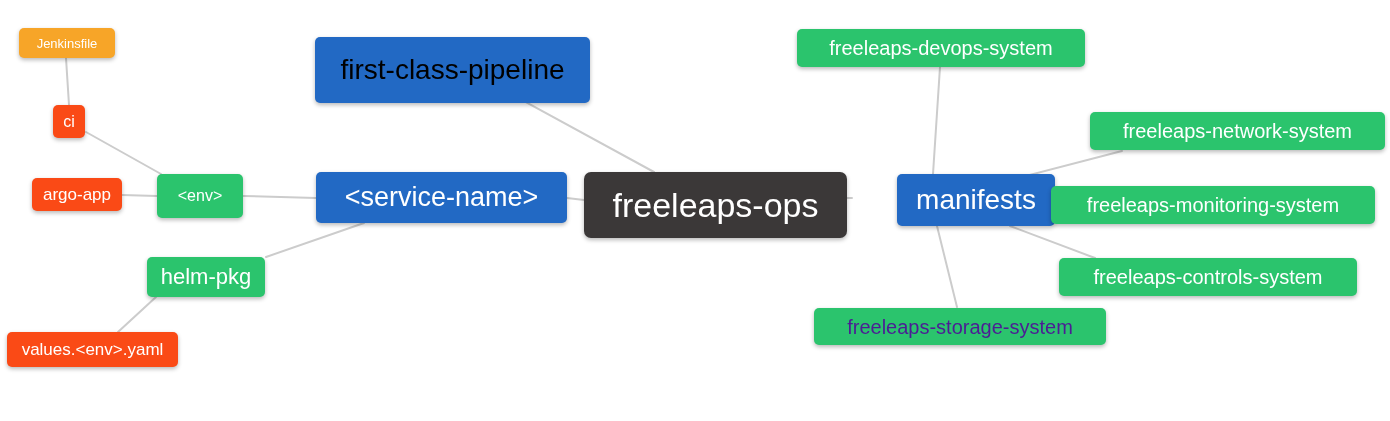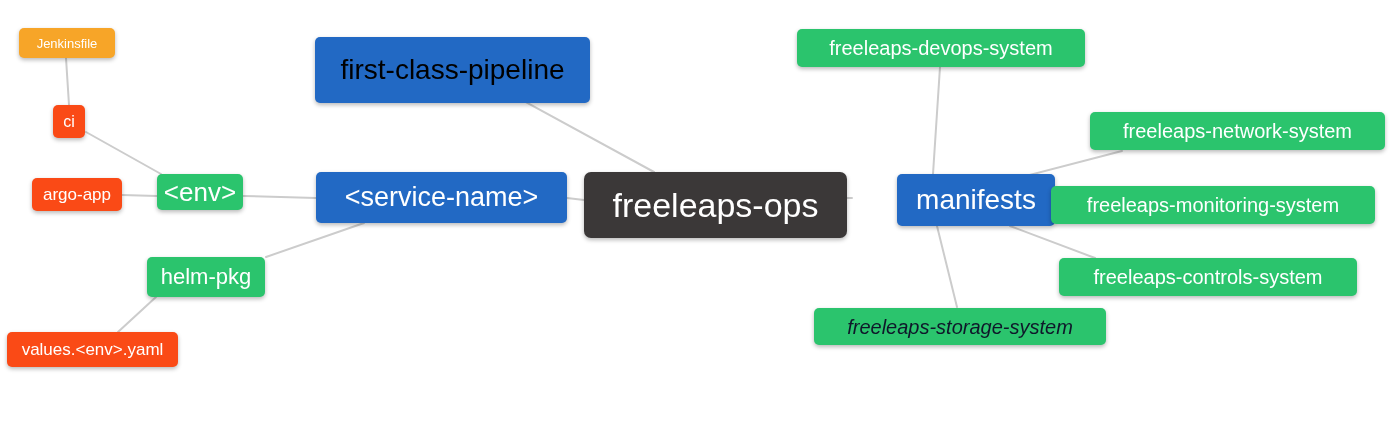--- a/index.html
+++ b/index.html
@@ -60,21 +60,21 @@
   <div id="node-layer">
       <div class="node" style="left: 19px; top: 28px; width: 96px; height: 30px; background: rgb(247, 165, 40); font-size: 13px; color: rgb(255, 255, 255);">
         <span>Jenkinsfile</span>
       </div>
       <div class="node" style="left: 53px; top: 105px; width: 32px; height: 33px; background: rgb(250, 74, 22); font-size: 16px; color: rgb(255, 255, 255);">
         <span>ci</span>
       </div>
       <div class="node" style="left: 32px; top: 178px; width: 90px; height: 33px; background: rgb(250, 74, 22); font-size: 17px; color: rgb(255, 255, 255);">
         <span>argo-app</span>
       </div>
-      <div class="node" style="left: 157px; top: 174px; width: 86px; height: 36px; background: rgb(43, 196, 109); font-size: 26px; color: rgb(255, 255, 255);">
+      <div class="node" style="left: 157px; top: 174px; width: 86px; height: 44px; background: rgb(43, 196, 109); font-size: 16px; color: rgb(255, 255, 255);">
         <span>&lt;env&gt;</span>
       </div>
       <div class="node" style="left: 147px; top: 257px; width: 118px; height: 40px; background: rgb(43, 196, 109); font-size: 22px; color: rgb(255, 255, 255);">
         <span>helm-pkg</span>
       </div>
       <div class="node" style="left: 7px; top: 332px; width: 171px; height: 35px; background: rgb(250, 74, 22); font-size: 17px; color: rgb(255, 255, 255);">
         <span>values.&lt;env&gt;.yaml</span>
       </div>
       <div class="node" style="left: 315px; top: 37px; width: 275px; height: 66px; background: rgb(34, 105, 196); font-size: 28px; color: #000000;">
         <span>first-class-pipeline</span>
@@ -93,17 +93,17 @@
       </div>
       <div class="node" style="left: 1055px; top: 112px; width: 295px; height: 38px; background: rgb(43, 196, 109); font-size: 20px; color: rgb(255, 255, 255); margin-left: 35px;">
         <span>freeleaps-network-system</span>
       </div>
       <div class="node" style="left: 1051px; top: 186px; width: 324px; height: 38px; background: rgb(43, 196, 109); font-size: 20px; color: rgb(255, 255, 255);">
         <span>freeleaps-monitoring-system</span>
       </div>
       <div class="node" style="left: 1059px; top: 258px; width: 298px; height: 38px; background: rgb(43, 196, 109); font-size: 20px; color: rgb(255, 255, 255);">
         <span>freeleaps-controls-system</span>
       </div>
-      <div class="node" style="left: 814px; top: 308px; width: 292px; height: 37px; background: rgb(43, 196, 109); font-size: 20px; color: #0f172a; font-style: italic;">
+      <div class="node" style="left: 814px; top: 308px; width: 292px; height: 37px; background: rgb(43, 196, 109); font-size: 20px; color: #4c1d95;">
         <span>freeleaps-storage-system</span>
       </div>
     </div>
 </div>
 
 </body></html>

